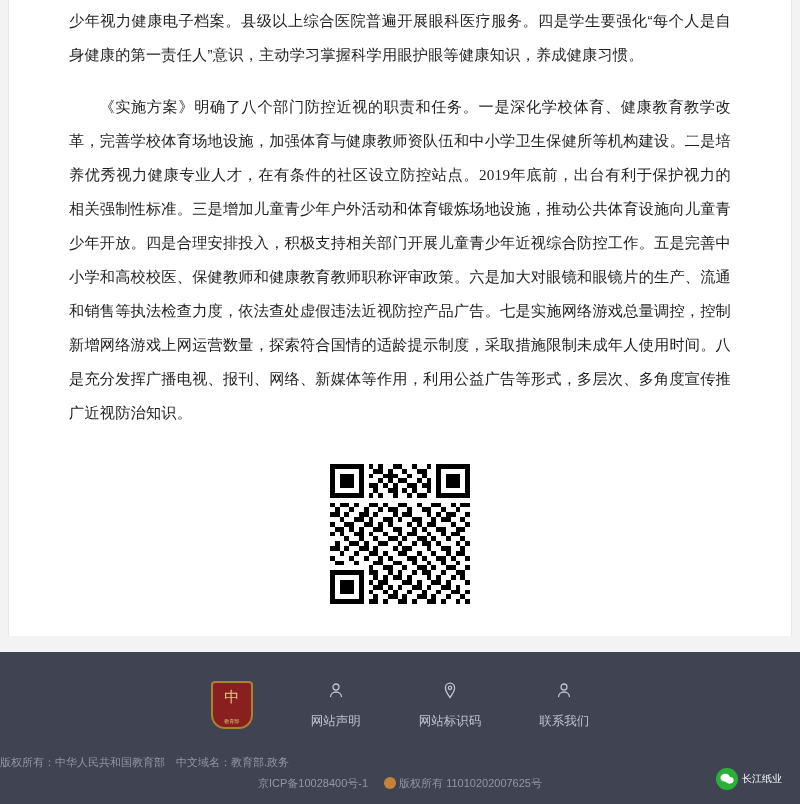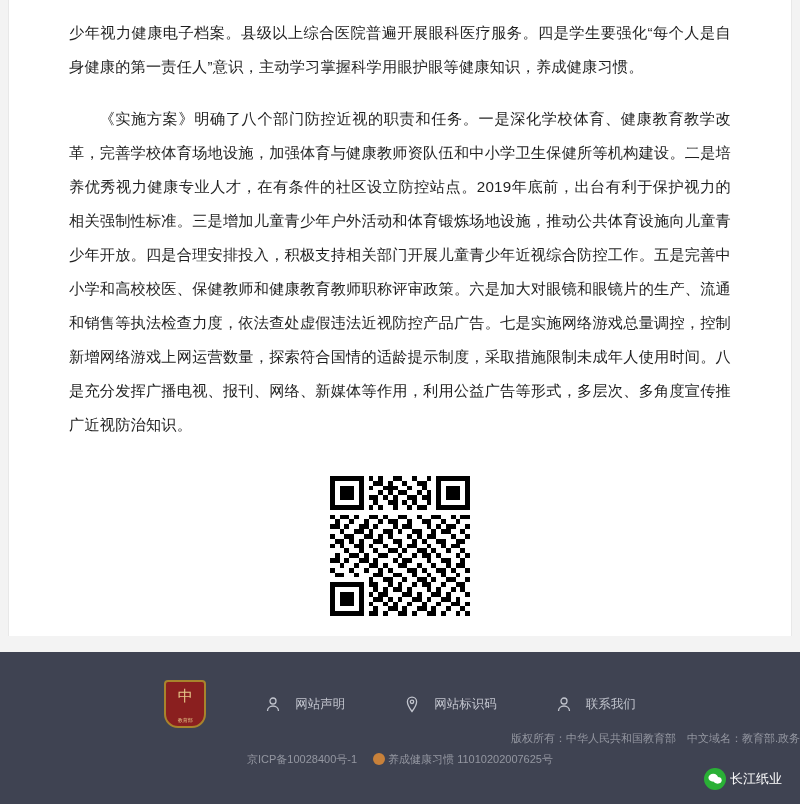--- a/index.html
+++ b/index.html
@@ -40,25 +40,26 @@
   .para {
     font-family: "Liberation Sans", sans-serif;
     font-size: 15.2px;
     line-height: 34px;
     color: #1f1f1f;
     margin: 0 0 18px 0;
     text-align: justify;
     letter-spacing: 0.2px;
   }
   .para.first {
-    margin-top: 12px;
+    margin-top: 0;
     padding-top: 4px;
   }
   .indent {
     text-indent: 2em;
+    font-family: Liberation Serif, serif;
   }
   .qr-block {
     margin-top: 34px;
     text-align: center;
   }
   .qr-img {
     width: 140px;
     height: 140px;
     display: inline-block;
     image-rendering: pixelated;
@@ -104,39 +105,40 @@
     bottom: 3px;
     left: 0;
     right: 0;
     text-align: center;
     font-size: 5px;
     color: #e7c98a;
     letter-spacing: 0px;
   }
   .fnav-item {
     display: flex;
-    flex-direction: row;
+    flex-direction: column;
     align-items: center;
     gap: 13px;
     font-size: 12.5px;
     color: #c2c5ce;
     cursor: pointer;
   }
   .fnav-icon {
     width: 18px;
     height: 20px;
     display: flex;
     align-items: center;
     justify-content: center;
     color: #c2c5ce;
     font-size: 16px;
     font-family: "DejaVu Sans", sans-serif;
   }
   .footer-meta {
-    text-align: right;
+    margin-top: 22px;
+    text-align: left;
     font-size: 11px;
     color: #9497a1;
     line-height: 21px;
   }
   .footer-meta .line2 {
     display: flex;
     align-items: center;
     justify-content: center;
     gap: 16px;
   }
@@ -150,21 +152,21 @@
     margin-right: 3px;
   }
   .brand {
     position: absolute;
     right: 18px;
     bottom: 14px;
     display: flex;
     align-items: center;
     gap: 4px;
     color: #ffffff;
-    font-size: 13px;
+    font-size: 10px;
   }
   .brand-badge {
     width: 22px;
     height: 22px;
     border-radius: 50%;
     background: #2ab036;
     display: flex;
     align-items: center;
     justify-content: center;
     color: #ffffff;
@@ -471,21 +473,21 @@
         </span>
         <span>联系我们</span>
       </div>
     </div>
 
     <div class="footer-meta">
       <div>版权所有：中华人民共和国教育部　中文域名：教育部.政务</div>
       <div class="line2">
         <span>京ICP备10028400号-1</span>
         <span>
-          <span class="police-badge"></span><span>养成健康习惯 11010202007625号</span>
+          <span class="police-badge"></span><span>版权所有 11010202007625号</span>
         </span>
       </div>
     </div>
 
     <div class="brand">
       <span class="brand-badge">
         <svg width="14" height="12" viewBox="0 0 16 13" fill="#ffffff">
           <ellipse cx="6" cy="5" rx="5.5" ry="4.5"></ellipse>
           <ellipse cx="11" cy="8" rx="4.6" ry="3.8"></ellipse>
         </svg>

